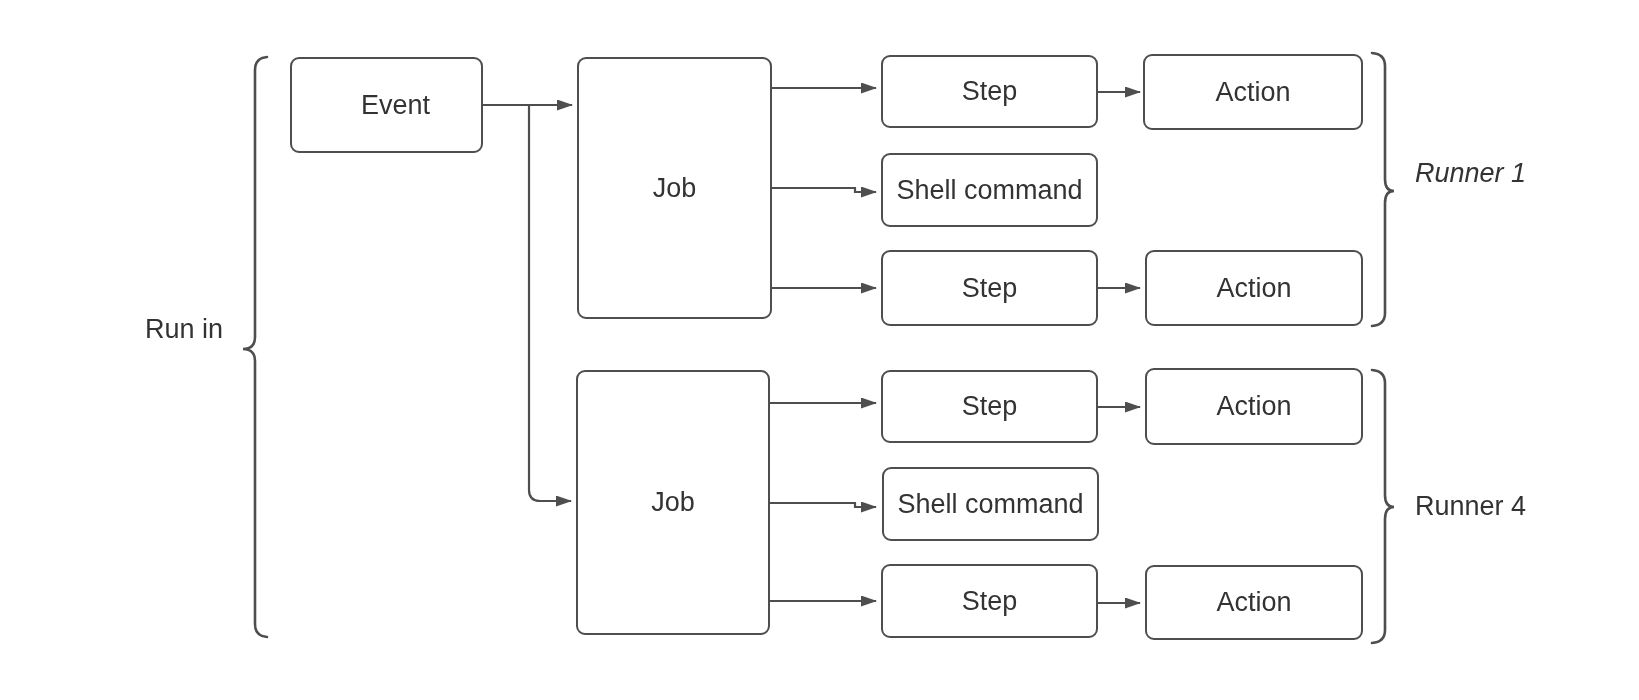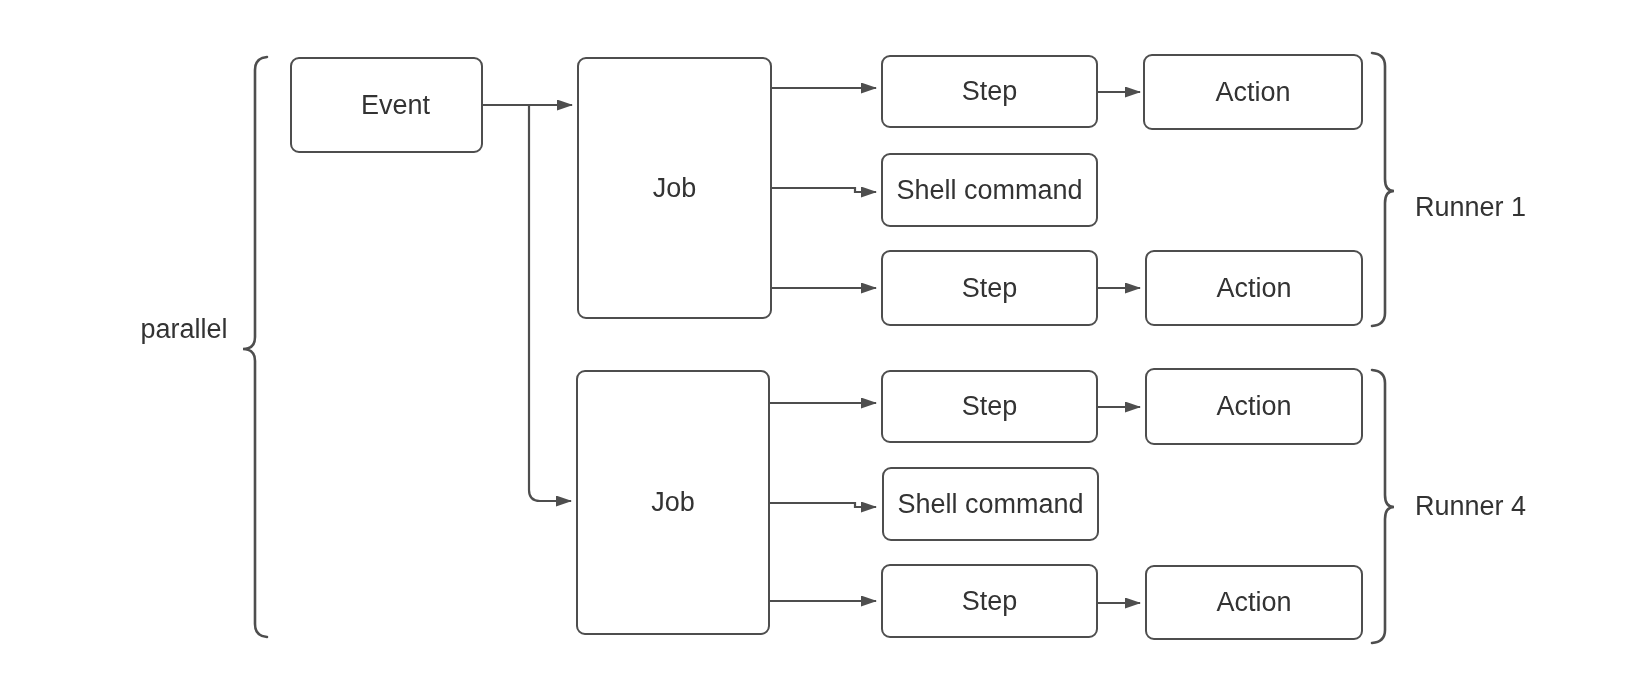--- a/index.html
+++ b/index.html
@@ -53,24 +53,24 @@
     <path class="connector" d="M1098,603 L1140,603" marker-end="url(#arrowhead)"></path>
 
     <path class="brace" d="M267,57 Q255,58 255,70 L255,337 Q255,349 243,349 Q255,349 255,361 L255,624 Q255,636 267,637"></path>
 
     <path class="brace" d="M1372,53 Q1385,54 1385,66 L1385,179 Q1385,191 1394,191 Q1385,191 1385,203 L1385,313 Q1385,325 1372,326"></path>
 
     <path class="brace" d="M1372,370 Q1385,371 1385,383 L1385,495 Q1385,507 1394,507 Q1385,507 1385,519 L1385,630 Q1385,642 1372,643"></path>
   </svg>
 
   <div class="float-label center" style="left:84px; top:314px; width:200px;">
-    <div>parallel</div>
+    <div>Run in</div>
   </div>
 
-  <div class="float-label" style="left:1415px; top:192px;">Runner 1</div>
+  <div class="float-label" style="left:1415px; top:158px;font-style:italic;">Runner 1</div>
 
   <div class="float-label" style="left:1415px; top:491px;">Runner 4</div>
 
   <div class="node" style="left:290px; top:57px; width:193px; height:96px;padding-left:18px;">Event</div>
 
   <div class="node" style="left:577px; top:57px; width:195px; height:262px;">Job</div>
 
   <div class="node" style="left:576px; top:370px; width:194px; height:265px;">Job</div>
 
   <div class="node" style="left:881px; top:55px; width:217px; height:73px;">Step</div>

